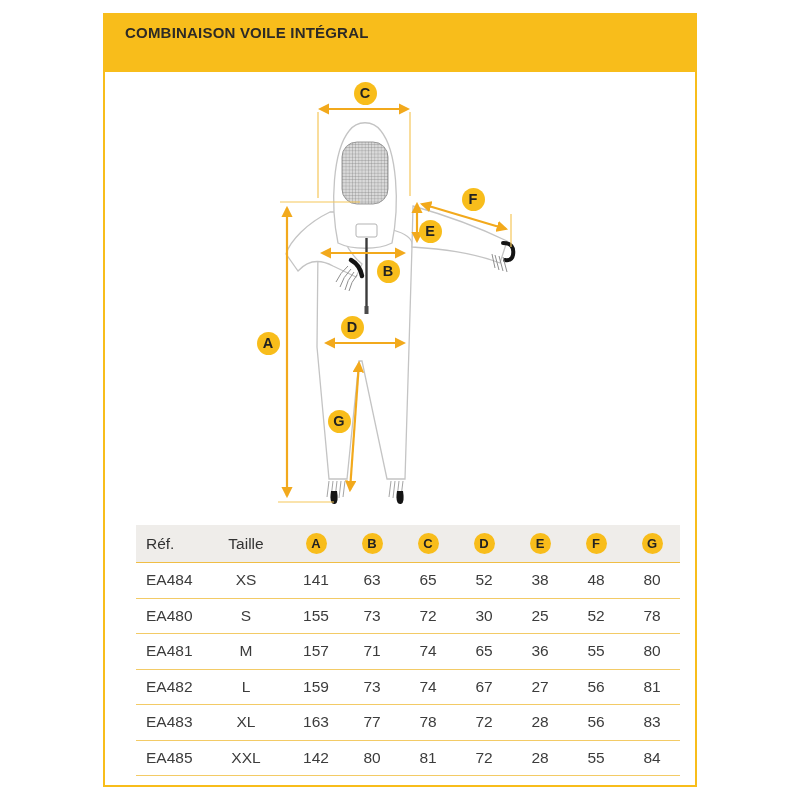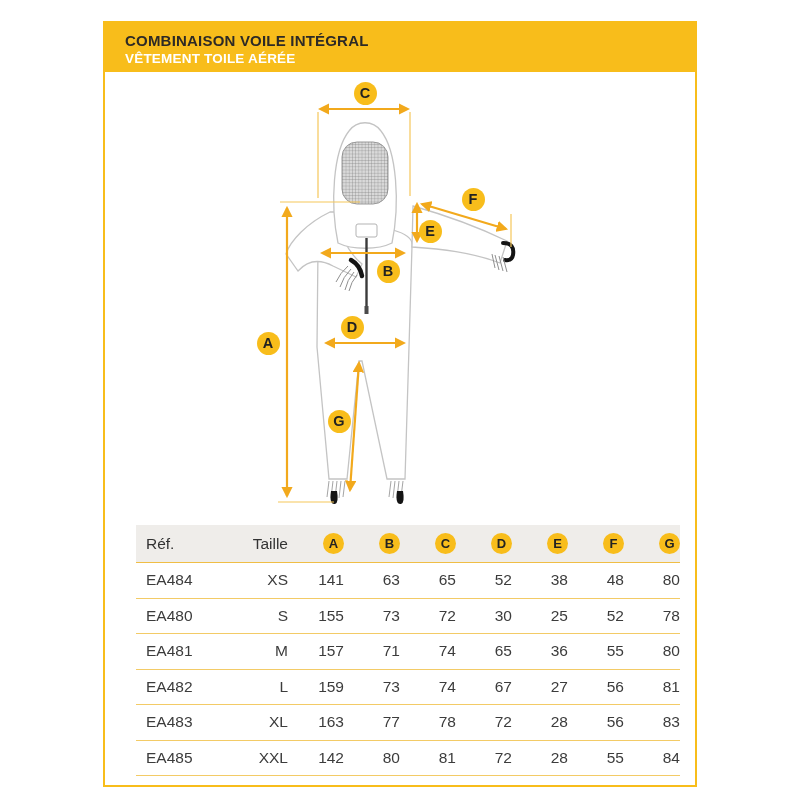--- a/index.html
+++ b/index.html
@@ -8,48 +8,47 @@
     --sep:#F3CB66;
     --head-sep:#F0BE45;
     --gray-bg:#EFEDEA;
     --ink:#2D2A26;
     --cell:#3C3C3C;
   }
   html,body{margin:0;padding:0;width:800px;height:800px;background:#ffffff;
     font-family:"Liberation Sans",sans-serif;}
   .page{position:absolute;left:103px;top:13px;width:594px;height:774px;}
   .band{position:absolute;left:0;top:0;right:0;height:57px;background:var(--yellow);
-    padding:11px 8px 0 22px;box-sizing:border-box;margin-top:8px;}
+    padding:11px 8px 0 22px;box-sizing:border-box;}
   .title{font-size:15px;font-weight:bold;color:var(--ink);letter-spacing:.2px;line-height:17px;}
   .subtitle{font-size:13.5px;font-weight:bold;color:#ffffff;letter-spacing:.2px;margin-top:2px;}
   .content{position:absolute;left:0;top:57px;right:0;bottom:0;background:#fff;
     border:2px solid var(--yellow);box-sizing:border-box;}
   svg.diagram{position:absolute;left:0;top:0;}
   .mlabel{position:absolute;width:23px;height:23px;border-radius:50%;background:var(--yellow);
     color:#222;display:flex;align-items:center;justify-content:center;
     font-size:14.5px;font-weight:bold;line-height:1;}
   .sizetable{position:absolute;left:31px;top:453px;width:544px;}
   .trow{display:grid;grid-template-columns:68px 84px repeat(7,56px);align-items:center;
     height:34.5px;border-bottom:1px solid var(--sep);font-size:15.5px;color:var(--cell);}
   .trow.thead{height:37px;background:var(--gray-bg);border-bottom:1px solid var(--head-sep);
     color:#333;}
   .c-ref{padding-left:10px;text-align:left;}
-  .c-mid,.c-num{text-align:right;}
+  .c-mid,.c-num{text-align:center;}
   .circle{width:21px;height:21px;border-radius:50%;background:var(--yellow);
     display:inline-flex;align-items:center;justify-content:center;
     font-weight:bold;font-size:13px;color:#222;margin:0 auto;}
 </style>
 </head>
 <body>
 
 <div class="page">
 
   <div class="band">
     <div class="title">COMBINAISON VOILE INTÉGRAL</div>
-    <div class="subtitle">VÊTEMENT TOILE AÉRÉE</div>
   </div>
 
   <div class="content">
 
     <svg class="diagram" width="590" height="460" viewBox="105 72 590 460" xmlns="http://www.w3.org/2000/svg">
       <defs>
         <pattern id="mesh" width="3.2" height="3.2" patternUnits="userSpaceOnUse">
           <path d="M0 0H3.2M0 0V3.2" stroke="#777" stroke-width="0.55" fill="none"></path>
         </pattern>
         <marker id="ah" viewBox="0 0 8 8" refX="6.5" refY="4" markerWidth="5.2" markerHeight="5.2" orient="auto-start-reverse">

